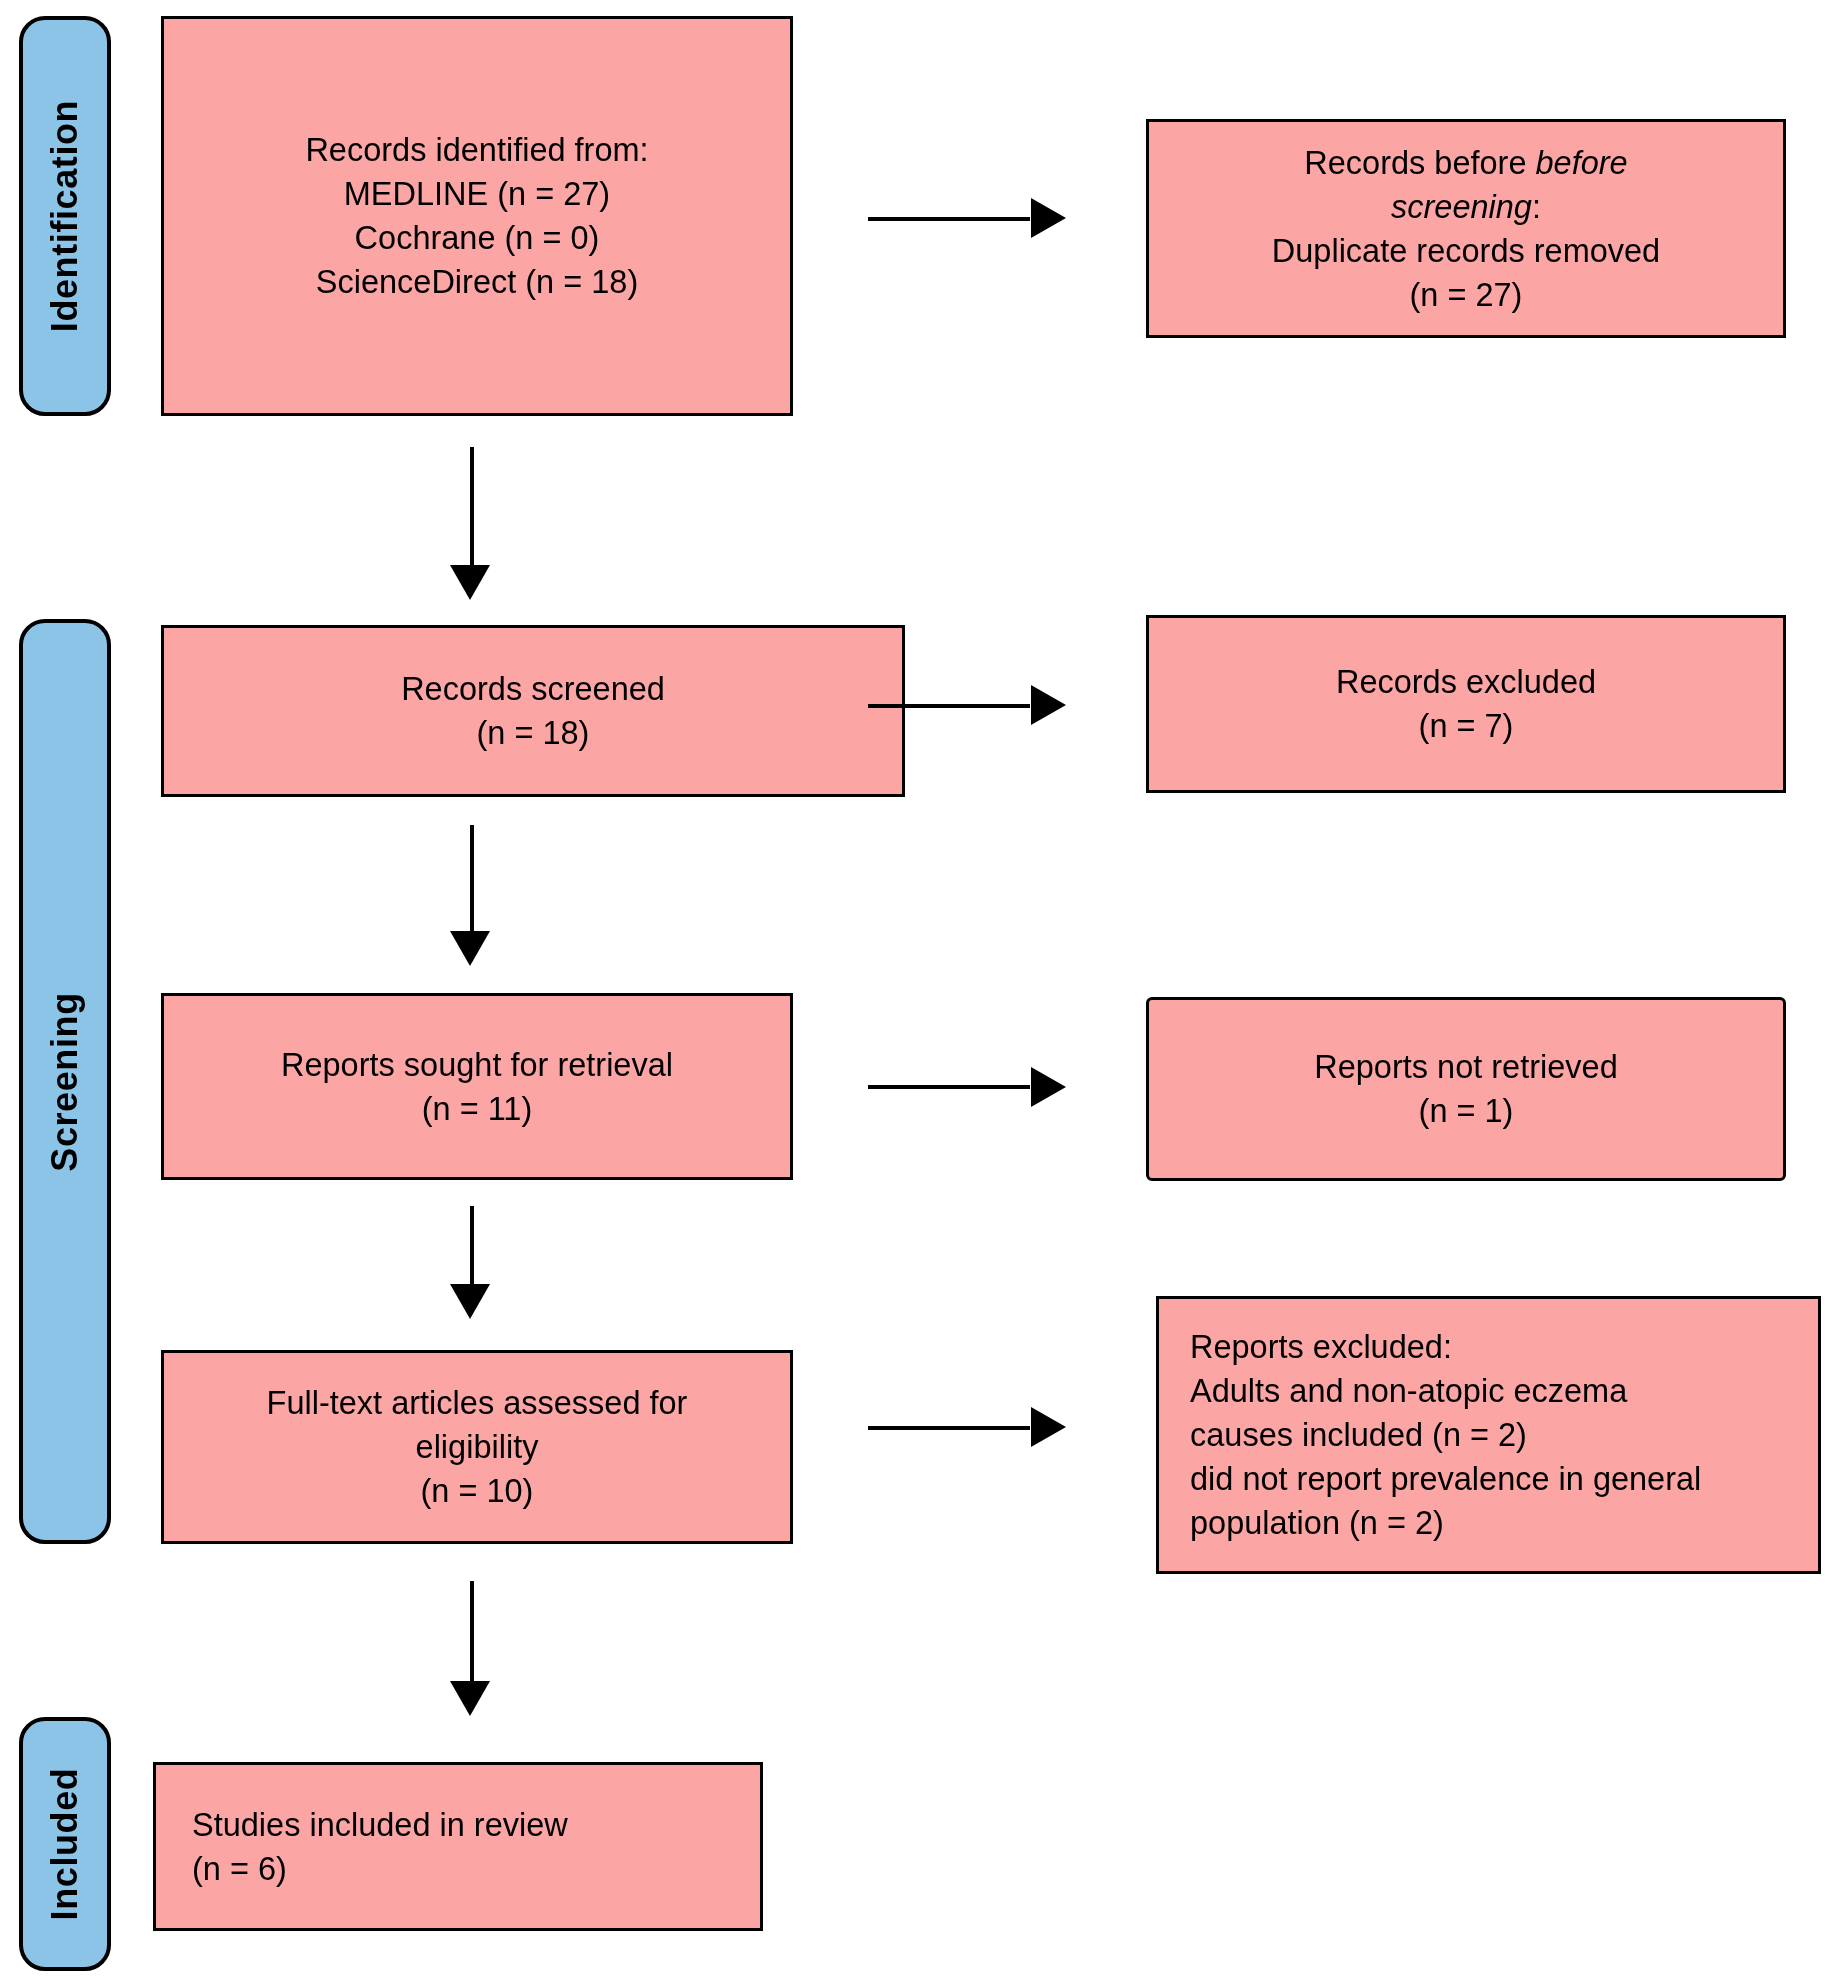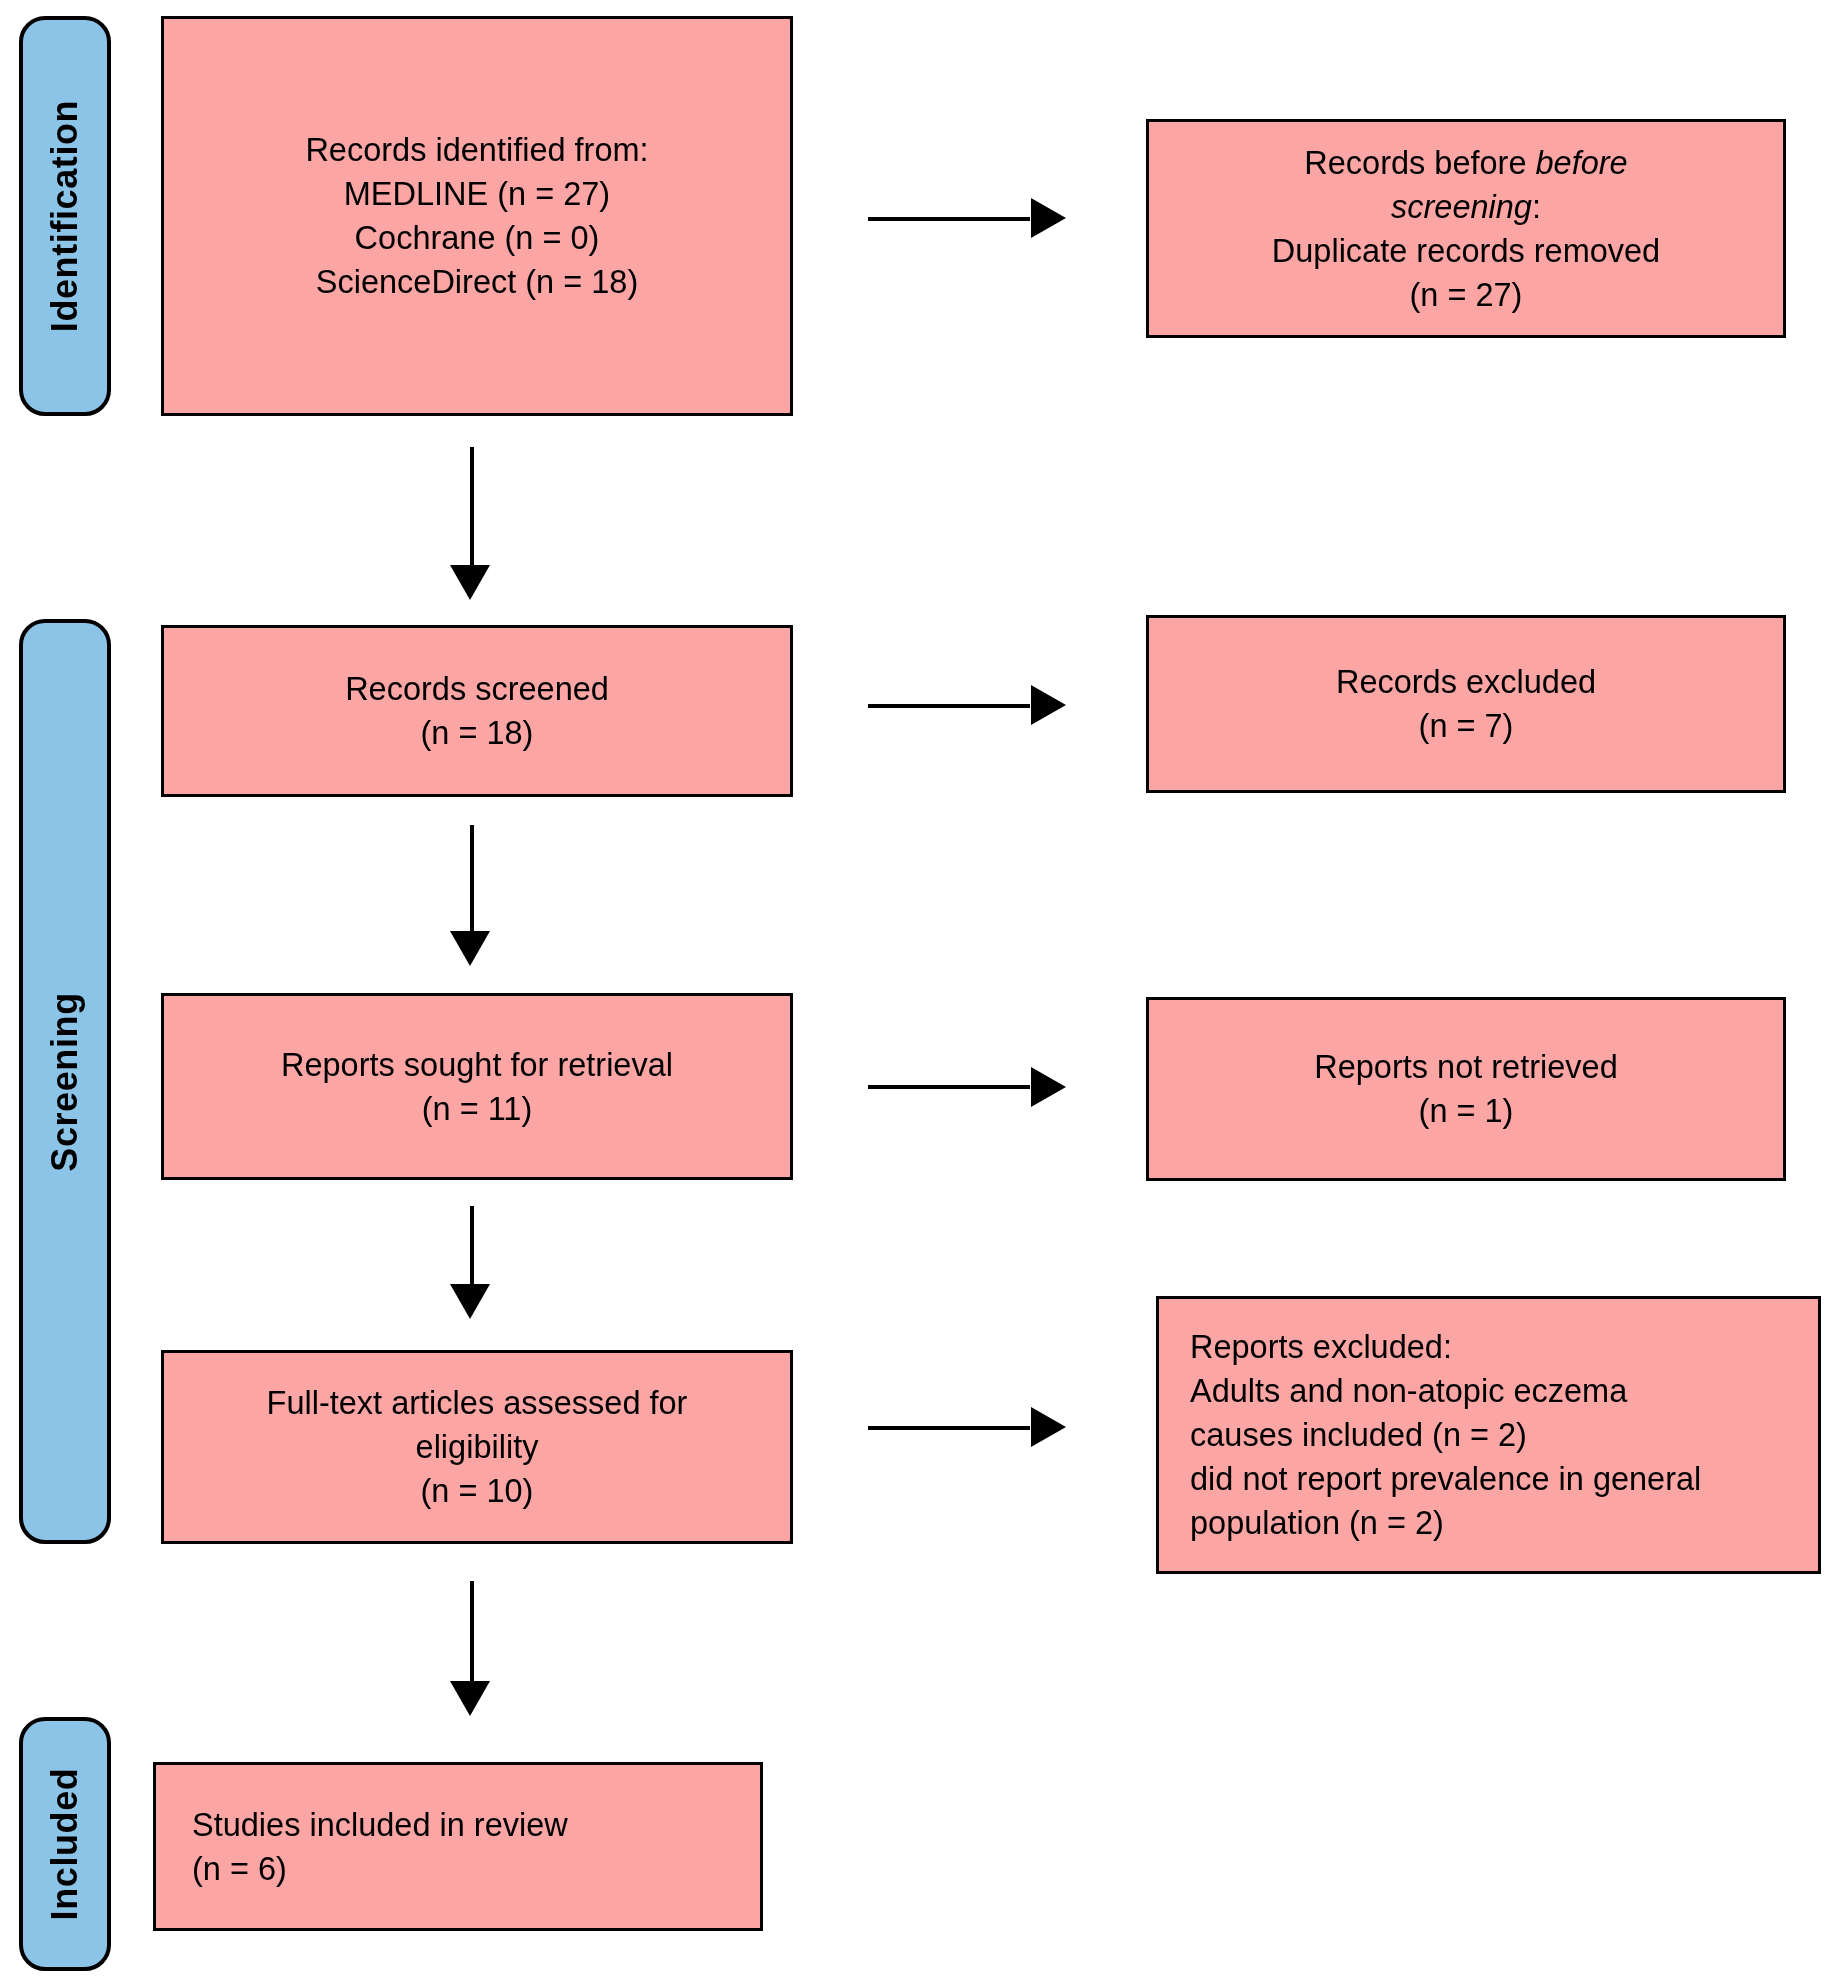--- a/index.html
+++ b/index.html
@@ -90,21 +90,21 @@
     <span class="vlabel">Included</span>
   </div>
 
   <div class="fbox center" style="left:161px; top:15.6px; width:632px; height:400px;">
     <span class="line">Records identified from:</span>
     <span class="line">MEDLINE (n = 27)</span>
     <span class="line">Cochrane (n = 0)</span>
     <span class="line">ScienceDirect (n = 18)</span>
   </div>
 
-  <div class="fbox center" style="left:161px; top:625px; width:632px; height:172px;">
+  <div class="fbox center" style="left:161px; top:625px; width:744px; height:172px;">
     <span class="line">Records screened</span>
     <span class="line">(n = 18)</span>
   </div>
 
   <div class="fbox center" style="left:161px; top:993px; width:632px; height:187px;">
     <span class="line">Reports sought for retrieval</span>
     <span class="line">(n = 11)</span>
   </div>
 
   <div class="fbox center" style="left:161px; top:1350px; width:632px; height:194px;">
@@ -123,21 +123,21 @@
     <span class="line"><i>screening</i><span>:</span></span>
     <span class="line">Duplicate records removed</span>
     <span class="line">(n = 27)</span>
   </div>
 
   <div class="fbox center" style="left:1146px; top:615px; width:640px; height:178px;">
     <span class="line">Records excluded</span>
     <span class="line">(n = 7)</span>
   </div>
 
-  <div class="fbox center" style="left:1146px; top:997px; width:640px; height:184px;">
+  <div class="fbox center" style="left:1146px; top:997px; width:640px; height:184px;border-radius:6px;">
     <span class="line">Reports not retrieved</span>
     <span class="line">(n = 1)</span>
   </div>
 
   <div class="fbox left" style="left:1156px; top:1296px; width:665px; height:278px; padding-left:31px; padding-right:15.6px;">
     <span class="line">Reports excluded:</span>
     <span class="line">Adults and non-atopic eczema</span>
     <span class="line">causes included (n = 2)</span>
     <span class="line">did not report prevalence in general</span>
     <span class="line">population (n = 2)</span>

